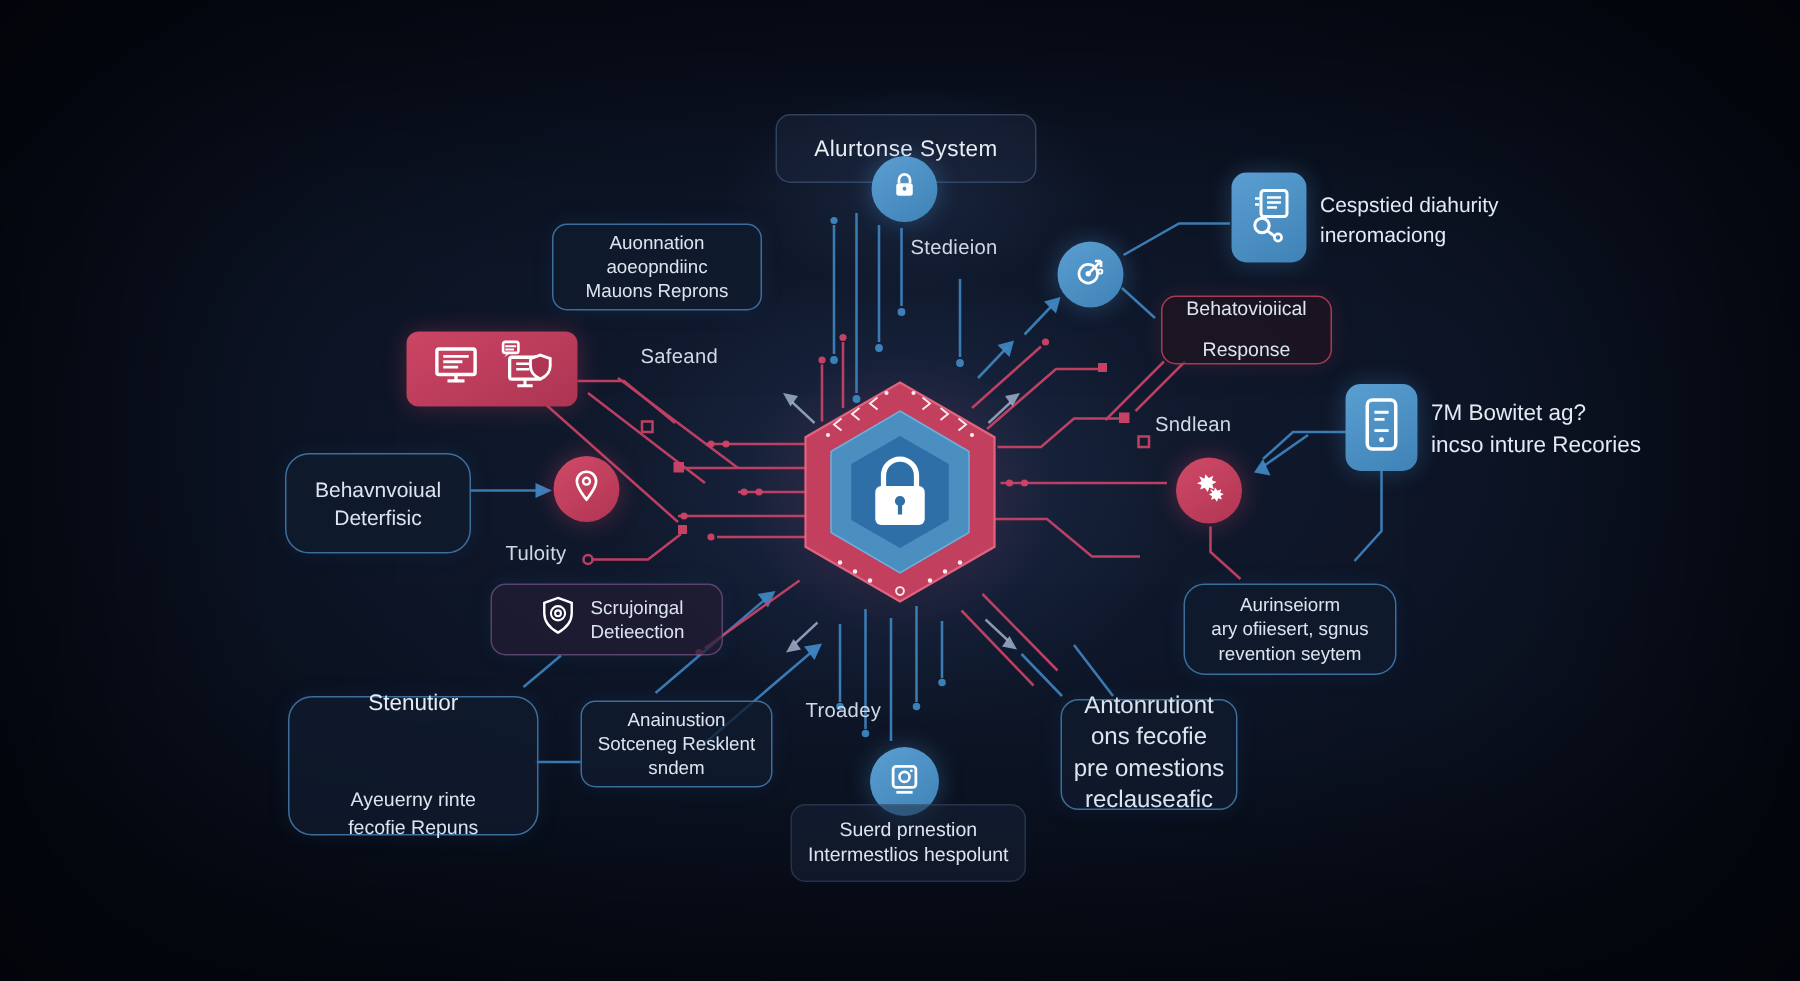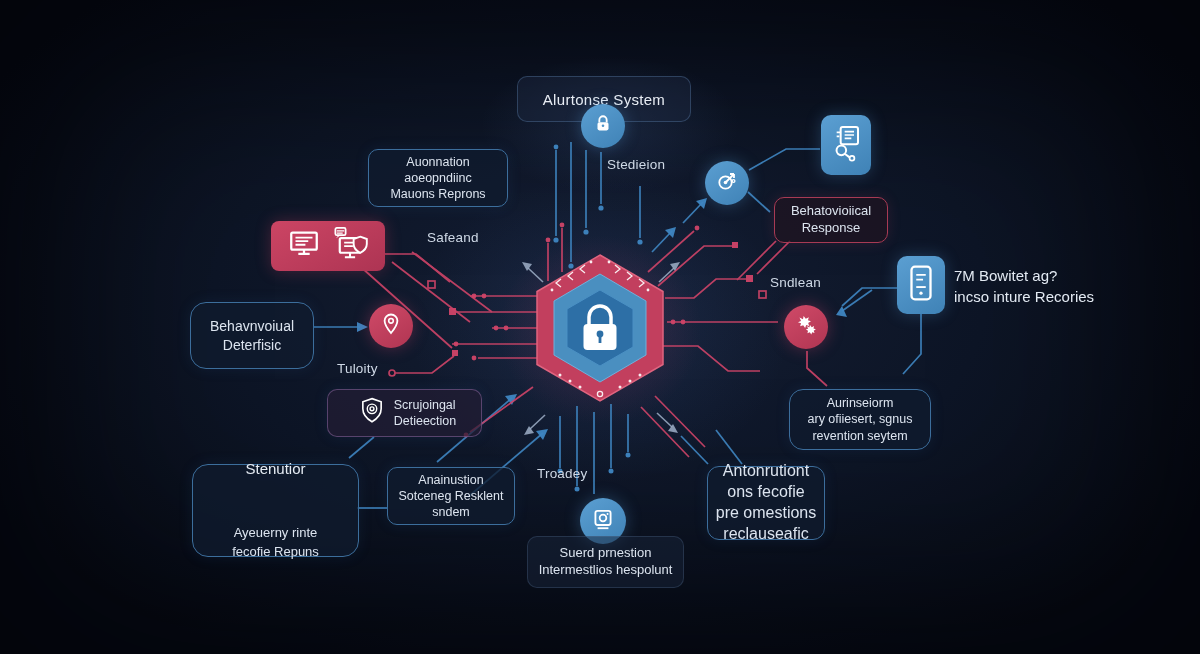--- a/index.html
+++ b/index.html
@@ -245,22 +245,26 @@
       <svg width="32" height="38" viewBox="0 0 24 28">
           <rect x="8" y="2" width="13" height="13" rx="1.5" fill="none" stroke="#fff" stroke-width="1.5"></rect>
           <path d="M11 5.5h7 M11 8h7 M11 10.5h5" stroke="#fff" stroke-width="1.3"></path>
           <path d="M5 6h3 M5 9h2" stroke="#fff" stroke-width="1.3"></path>
           <circle cx="8.5" cy="19.5" r="3.6" fill="none" stroke="#fff" stroke-width="1.5"></circle>
           <path d="M11.3 22.2 l3.4 2.6" stroke="#fff" stroke-width="1.5"></path>
           <circle cx="16.5" cy="25.5" r="1.8" fill="none" stroke="#fff" stroke-width="1.3"></circle>
         </svg>
     </span>
   </div>
-
-  <div class="node-box box-red" style="left:774px;top:197px;width:112px;height:44px;font-size:13px;">
+  <div class="side-text cesp-text">
+    <span>Cespstied diahurity</span>
+    <span>ineromaciong</span>
+  </div>
+
+  <div class="node-box box-red" style="left:774px;top:197px;width:112px;height:44px;font-size:13px;justify-content:space-between;">
     <span>Behatovioiical</span>
     <span>Response</span>
   </div>
 
   <div class="icon-panel">
     <span>
       <svg width="34" height="34" viewBox="0 0 24 24">
           <rect x="3" y="4" width="18" height="12" rx="1" fill="none" stroke="#fff" stroke-width="1.6"></rect>
           <path d="M6 7.5h12 M6 10h9 M6 12.5h7" stroke="#fff" stroke-width="1.3"></path>
           <path d="M12 16v3 M8 19h8" stroke="#fff" stroke-width="1.6"></path>

